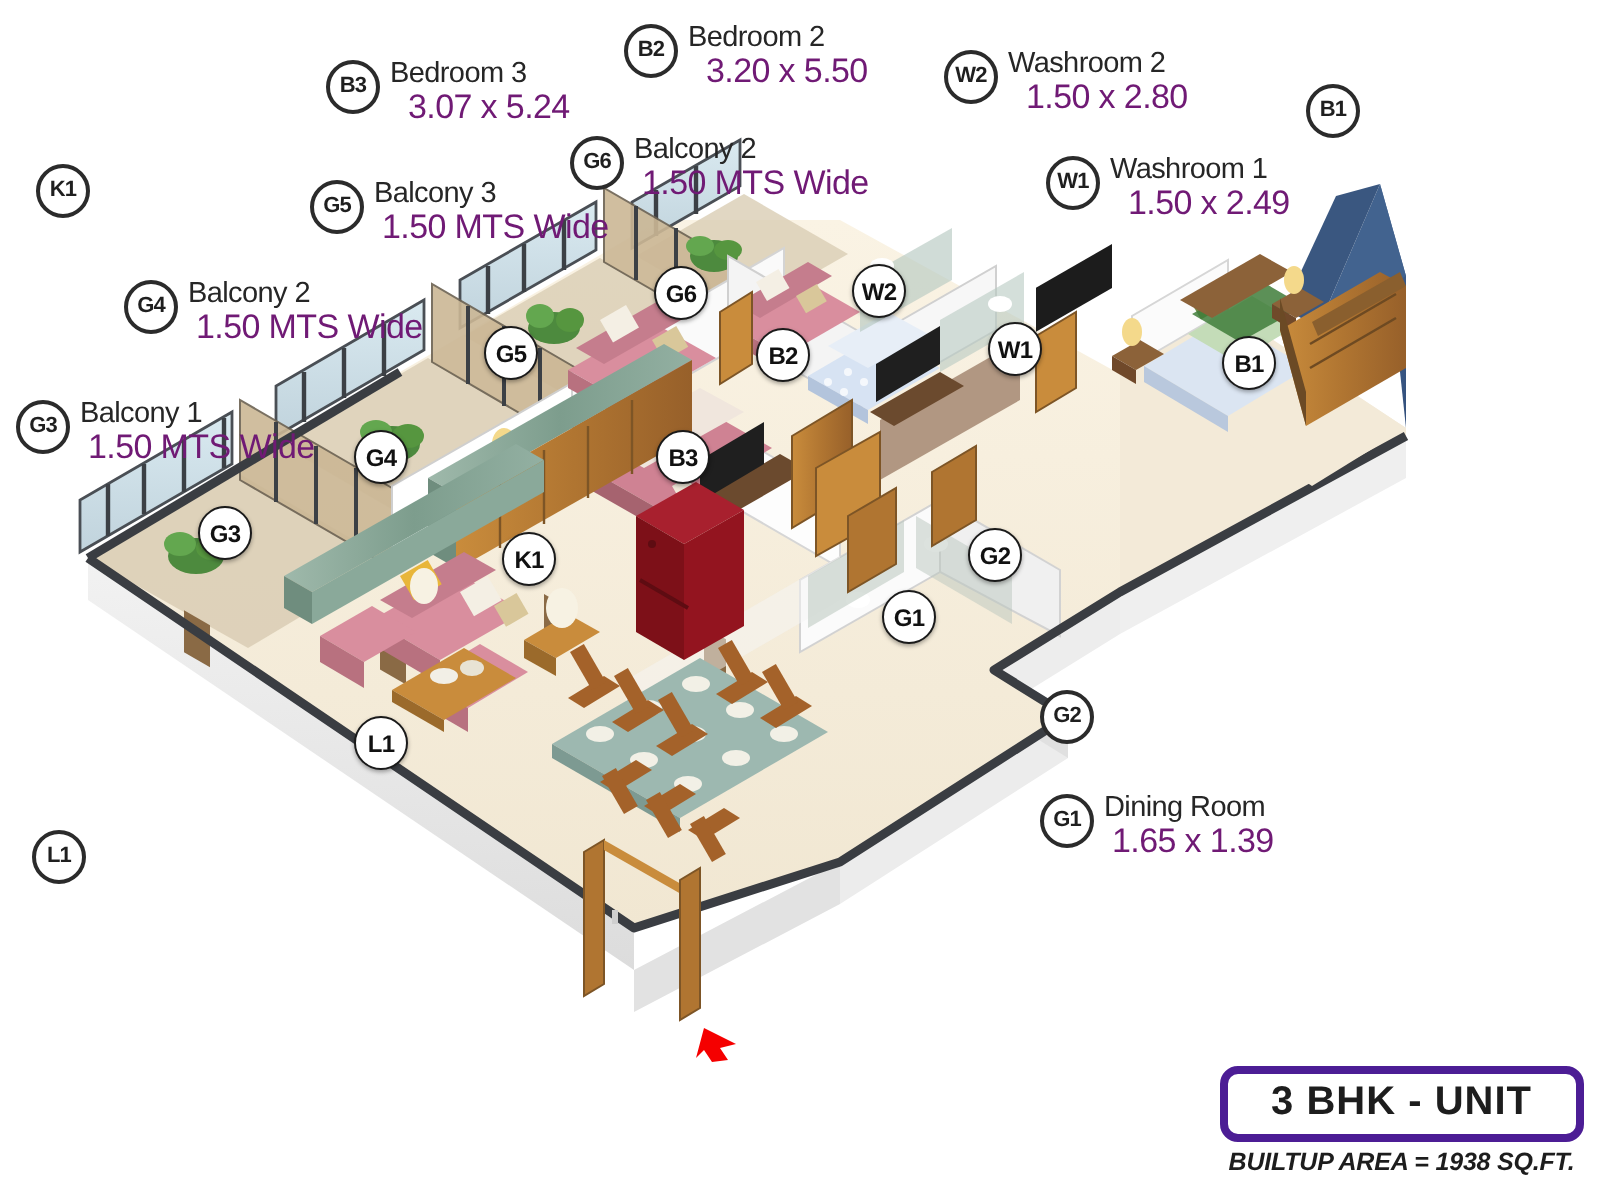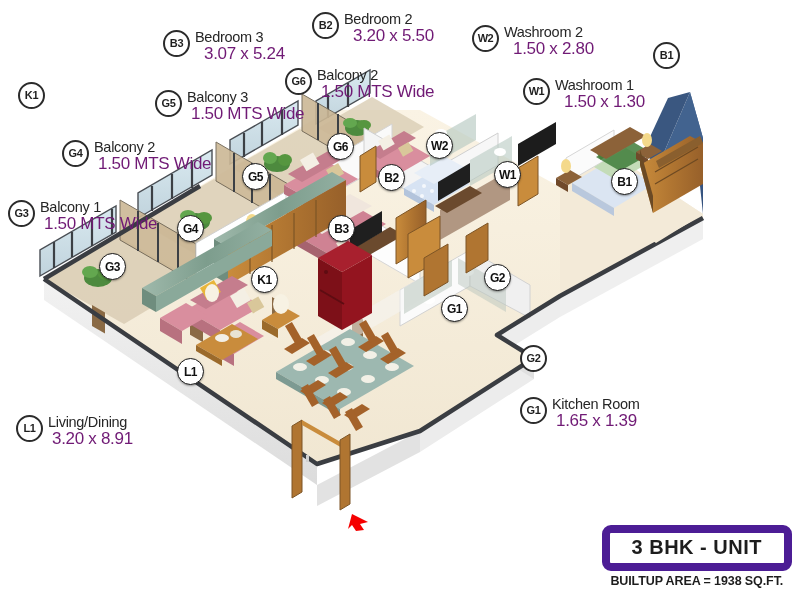--- a/index.html
+++ b/index.html
@@ -32,25 +32,25 @@
     position:absolute;width:25px;height:25px;border-radius:50%;
     background:#ffffff;border:1.6px solid #1a1a1a;
     display:flex;align-items:center;justify-content:center;
     font-size:12px;font-weight:bold;color:#111;
     box-shadow:0 1px 2px rgba(0,0,0,.35);z-index:60;letter-spacing:-0.4px;
   }
 
   
   .badge-wrap{position:absolute;right:8px;bottom:12px;text-align:center;}
   .badge{
-    border:8px solid #4c1d95;border-radius:9px;background:#fff;
+    border:4px solid #4c1d95;border-radius:9px;background:#fff;
     padding:3px 22px 4px;font-size:20px;font-weight:bold;color:#1d1d1d;
     letter-spacing:0.5px;
   }
-  .badge-sub{margin-top:3px;font-size:12.5px;font-weight:bold;color:#1d1d1d;letter-spacing:-0.1px;}
+  .badge-sub{margin-top:3px;font-size:12.5px;font-weight:bold;color:#1d1d1d;letter-spacing:-0.1px;font-style:italic;}
 
   svg.plan{position:absolute;left:0;top:0;width:800px;height:600px;}
 </style>
 </head>
 <body>
 
 <div id="stage">
 
   <svg class="plan" viewBox="0 0 800 600">
     <defs>
@@ -460,46 +460,42 @@
     <div class="ctext ind">
       <div class="cname">Washroom 2</div>
       <div class="cdim">1.50 x 2.80</div>
     </div>
   </div>
 
   <div class="callout" style="left:523px;top:78px;">
     <div class="cmark">W1</div>
     <div class="ctext ind">
       <div class="cname">Washroom 1</div>
-      <div class="cdim">1.50 x 1.30</div>
+      <div class="cdim">1.50 x 2.49</div>
     </div>
   </div>
 
   <div class="callout" style="left:653px;top:42px;">
     <div class="cmark">B1</div>
   </div>
 
   <div class="callout" style="left:520px;top:345px;">
     <div class="cmark">G2</div>
   </div>
 
   <div class="callout" style="left:520px;top:397px;">
     <div class="cmark">G1</div>
     <div class="ctext ind2">
-      <div class="cname">Kitchen Room</div>
+      <div class="cname">Dining Room</div>
       <div class="cdim">1.65 x 1.39</div>
     </div>
   </div>
 
   <div class="callout" style="left:16px;top:415px;">
     <div class="cmark">L1</div>
-    <div class="ctext ind2">
-      <div class="cname">Living/Dining</div>
-      <div class="cdim">3.20 x 8.91</div>
-    </div>
   </div>
 
   <div class="badge-wrap">
     <div class="badge">3 BHK - UNIT</div>
     <div class="badge-sub">BUILTUP AREA = 1938 SQ.FT.</div>
   </div>
 
 </div>
 
 </body></html>

